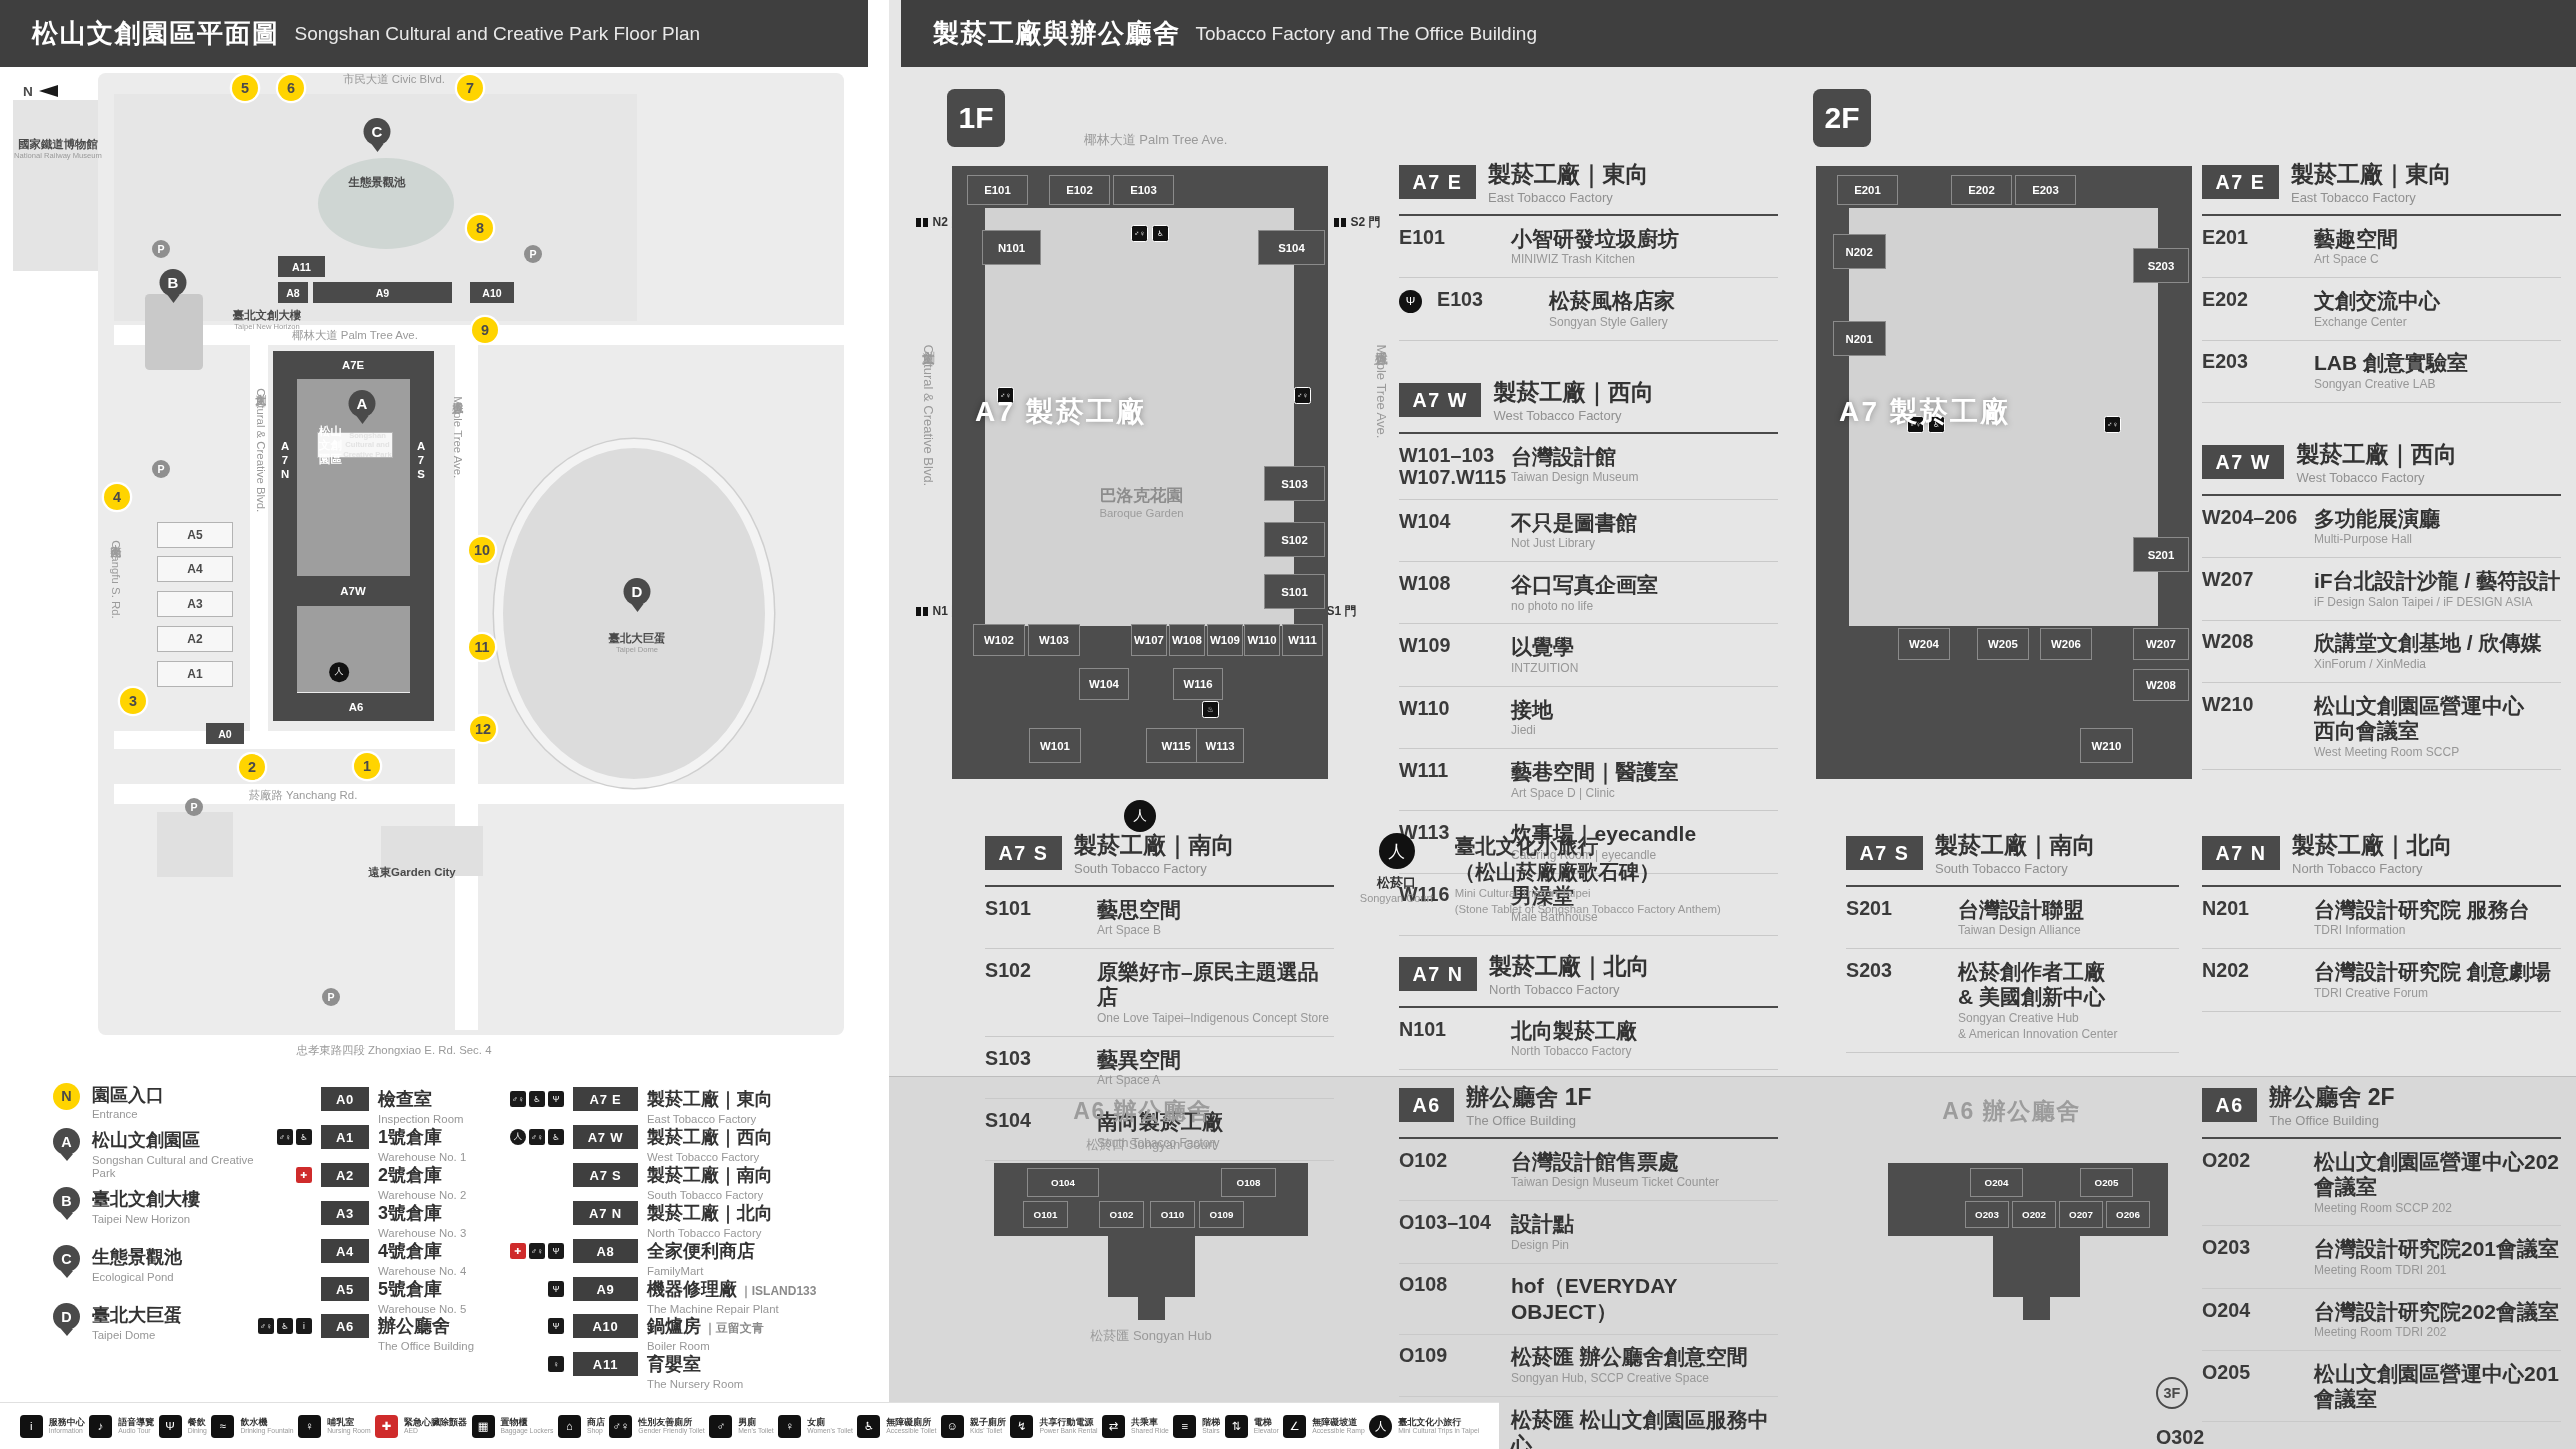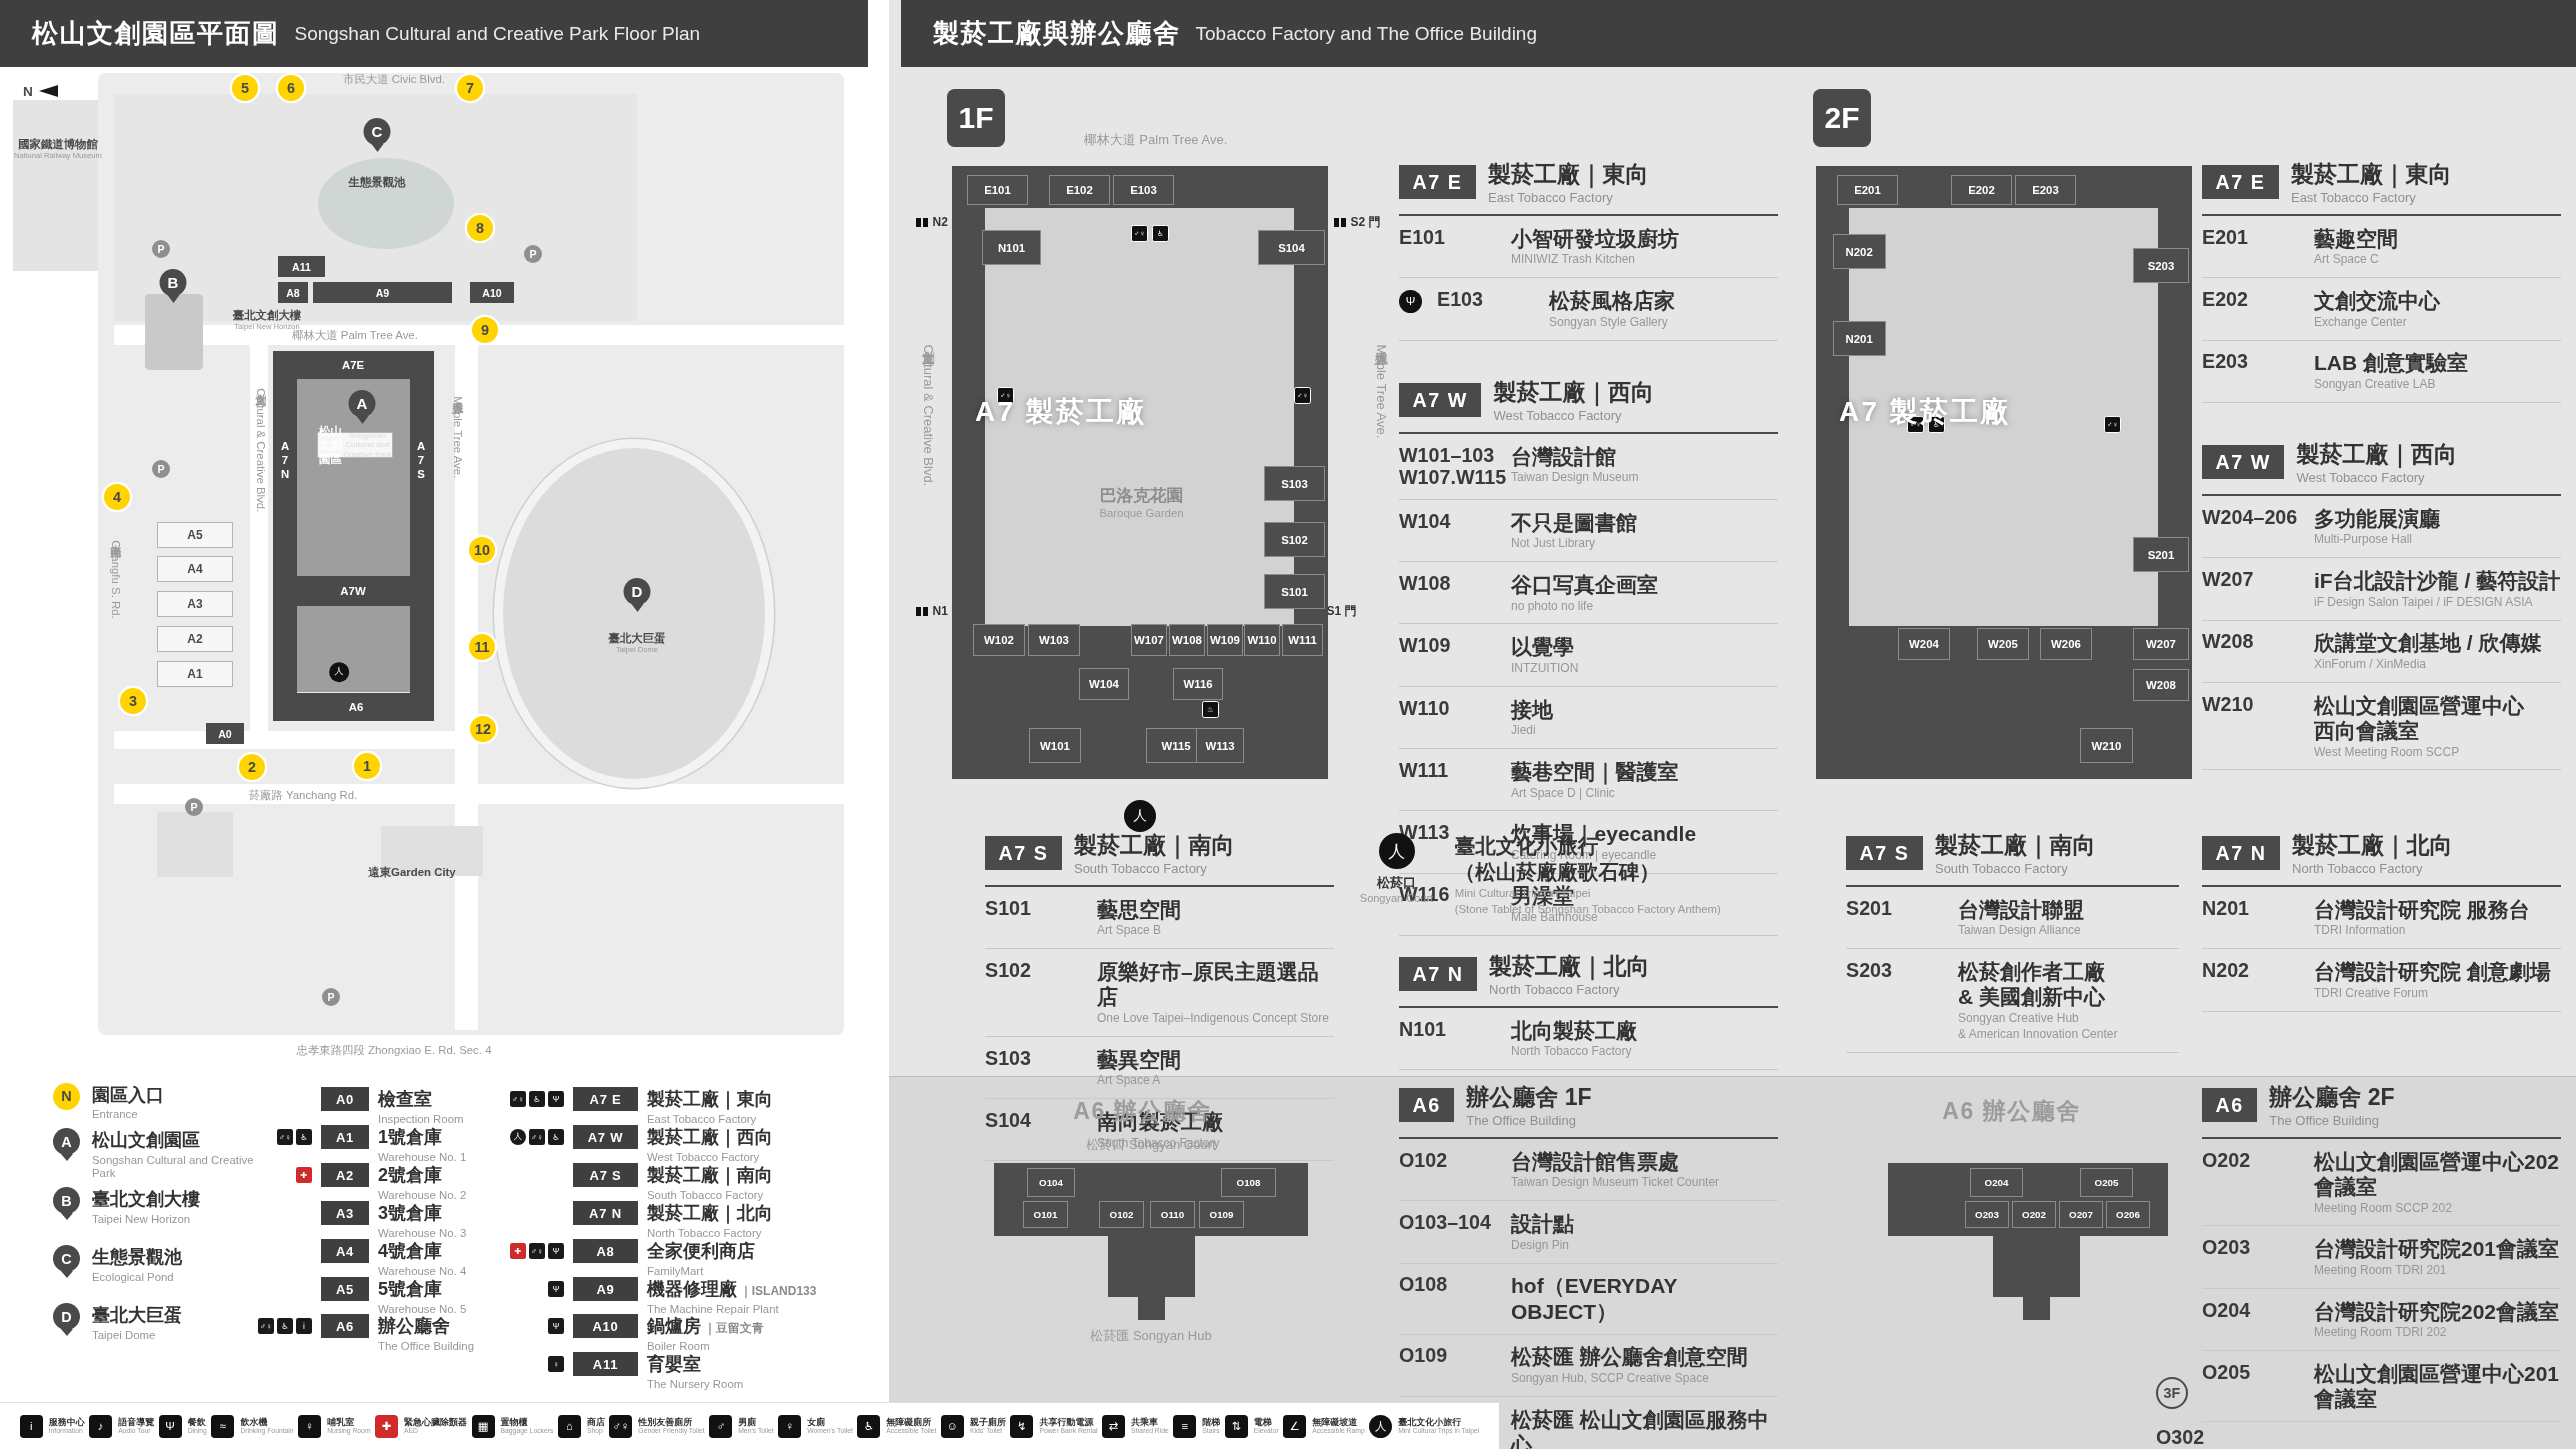--- a/index.html
+++ b/index.html
@@ -925,21 +925,21 @@
         </div>
     </div>
 
     <div class="a6-title" style="left:155px;top:1096px;">A6 辦公廳舍</div>
     <div class="a6d" style="left:105px;top:1133px;">
       <div class="toplab">松菸口 Songyan Court</div>
       <div class="slab"></div>
       <div class="stem" style="left:114px;"></div>
       <div class="stub" style="left:144px;"></div>
       <div>
-          <div class="room" style="left: 33px; top: 35px; width: 48px; height: 29px;">O104</div>
+          <div class="room" style="left: 33px; top: 35px; width: 72px; height: 29px;">O104</div>
           <div class="room" style="left: 227px; top: 35px; width: 55px; height: 29px;">O108</div>
           <div class="room" style="left: 29px; top: 68px; width: 45px; height: 27px;">O101</div>
           <div class="room" style="left: 105px; top: 68px; width: 45px; height: 27px;">O102</div>
           <div class="room" style="left: 156px; top: 68px; width: 45px; height: 27px;">O110</div>
           <div class="room" style="left: 205px; top: 68px; width: 45px; height: 27px;">O109</div>
         </div>
       <div class="botlab">松菸匯 Songyan Hub</div>
     </div>
 
     <div class="sec" style="left:510px;top:1082px;width:379px;">

